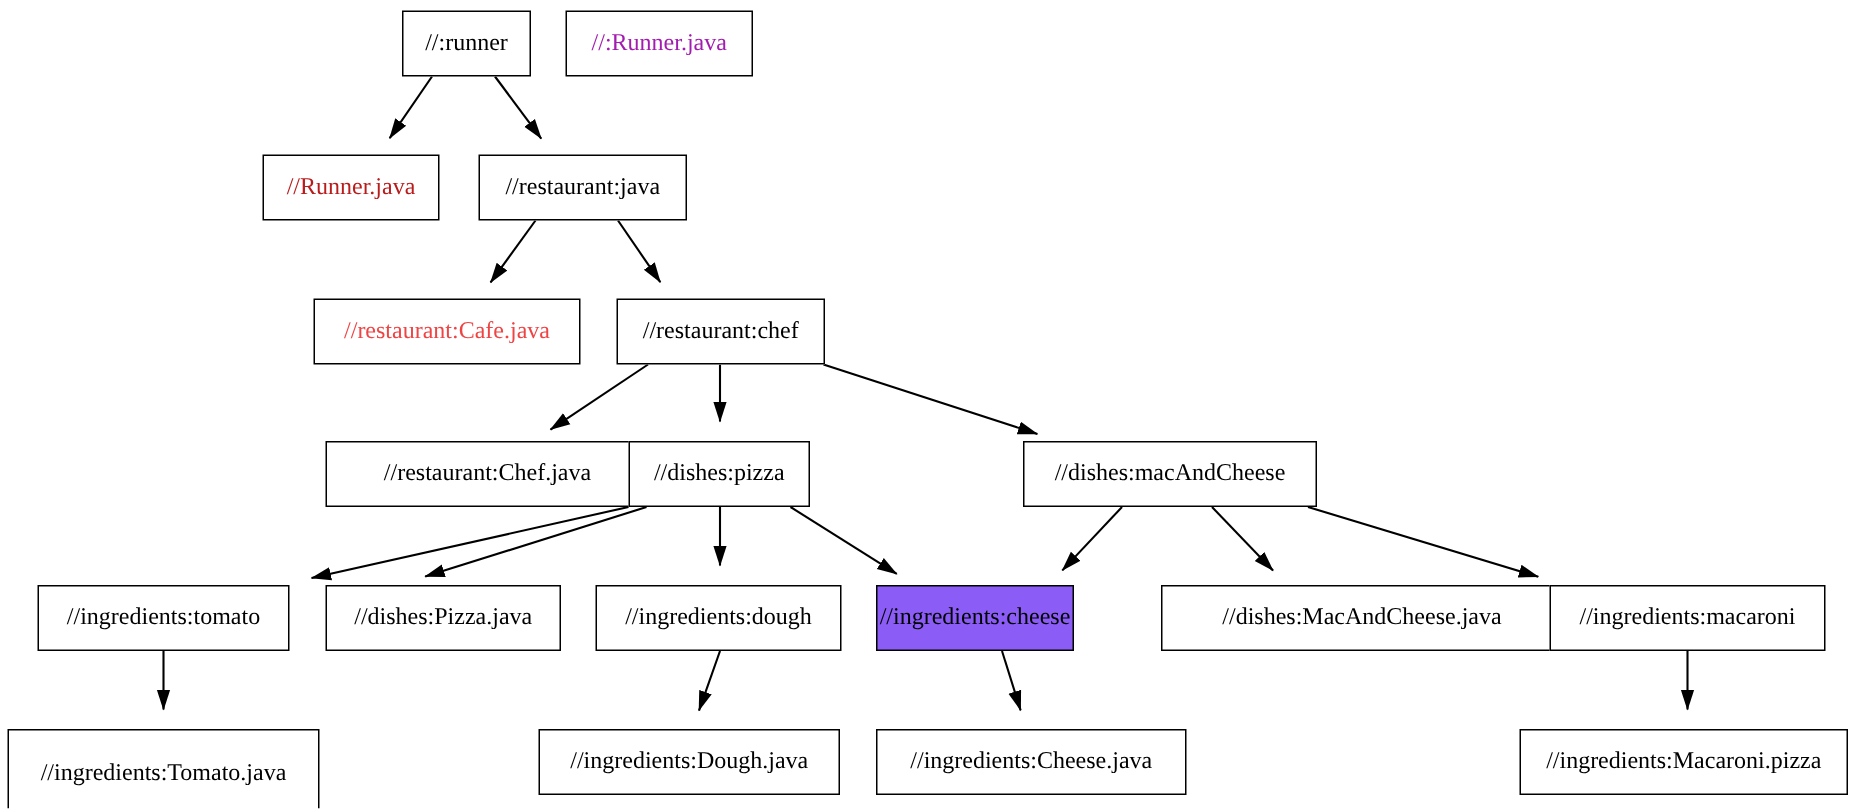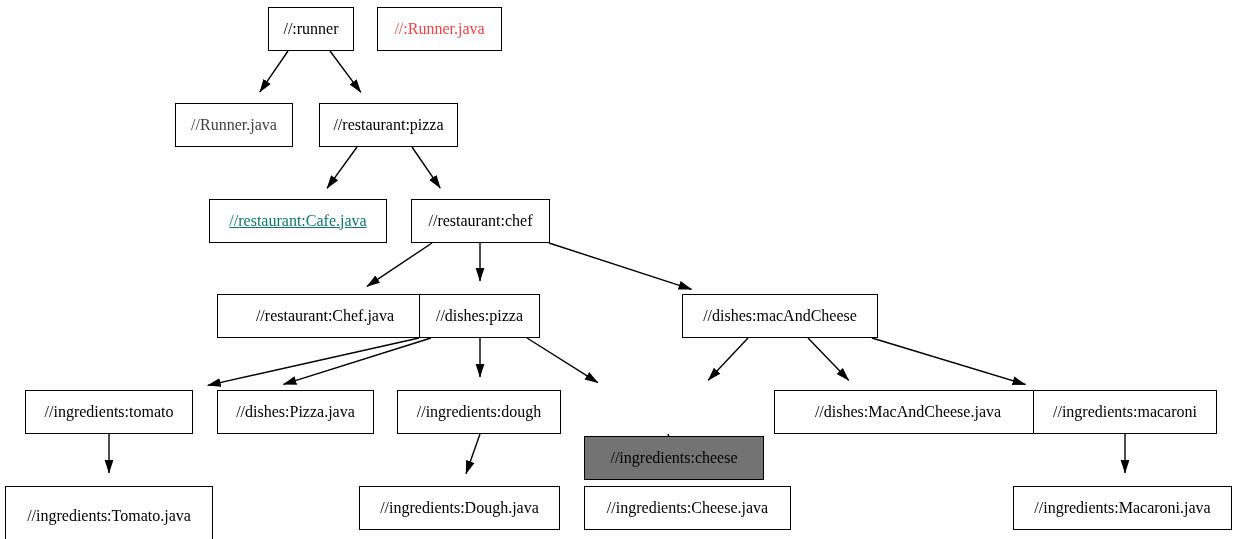--- a/index.html
+++ b/index.html
@@ -68,30 +68,30 @@
         <line x1="480" y1="434" x2="465.99384141282167" y2="473.68411599700534" stroke="#000000" stroke-width="1.4" marker-end="url(#arrowhead)"></line>
         <line x1="668" y1="434" x2="680.4079191055521" y2="473.55024214894735" stroke="#000000" stroke-width="1.4" marker-end="url(#arrowhead)"></line>
         <line x1="1125" y1="434" x2="1125" y2="473" stroke="#000000" stroke-width="1.4" marker-end="url(#arrowhead)"></line>
       </g>
   </svg>
   <div id="node-layer">
       <div class="node" style="left: 268px; top: 7px; width: 86px; height: 44px; background: rgb(255, 255, 255); border-color: rgb(0, 0, 0);">
         <span class="node-label" style="color: rgb(0, 0, 0);">//:runner</span>
       </div>
       <div class="node" style="left: 377px; top: 7px; width: 125px; height: 44px; background: rgb(255, 255, 255); border-color: rgb(0, 0, 0);">
-        <span class="node-label" style="color: #ef4444; text-align: center;">//:Runner.java</span>
+        <span class="node-label" style="color: #a21caf; text-align: center;">//:Runner.java</span>
       </div>
       <div class="node" style="left: 175px; top: 103px; width: 118px; height: 44px; background: rgb(255, 255, 255); border-color: rgb(0, 0, 0);">
-        <span class="node-label" style="color: #404040; text-align: right;">//Runner.java</span>
+        <span class="node-label" style="color: #b91c1c; text-align: right;">//Runner.java</span>
       </div>
       <div class="node" style="left: 319px; top: 103px; width: 139px; height: 44px; background: rgb(255, 255, 255); border-color: rgb(0, 0, 0);">
-        <span class="node-label" style="color: rgb(0, 0, 0);">//restaurant:pizza</span>
+        <span class="node-label" style="color: rgb(0, 0, 0);">//restaurant:java</span>
       </div>
       <div class="node" style="left: 209px; top: 199px; width: 178px; height: 44px; background: rgb(255, 255, 255); border-color: rgb(0, 0, 0);">
-        <span class="node-label" style="color: #0f766e; text-decoration: underline;">//restaurant:Cafe.java</span>
+        <span class="node-label" style="color: #ef4444;">//restaurant:Cafe.java</span>
       </div>
       <div class="node" style="left: 411px; top: 199px; width: 139px; height: 44px; background: rgb(255, 255, 255); border-color: rgb(0, 0, 0);">
         <span class="node-label" style="color: rgb(0, 0, 0);">//restaurant:chef</span>
       </div>
       <div class="node" style="left: 217px; top: 294px; width: 216px; height: 44px; background: rgb(255, 255, 255); border-color: rgb(0, 0, 0);">
         <span class="node-label" style="color: rgb(0, 0, 0);">//restaurant:Chef.java</span>
       </div>
       <div class="node" style="left: 419px; top: 294px; width: 121px; height: 44px; background: rgb(255, 255, 255); border-color: rgb(0, 0, 0);">
         <span class="node-label" style="color: rgb(0, 0, 0);">//dishes:pizza</span>
       </div>
@@ -100,35 +100,35 @@
       </div>
       <div class="node" style="left: 25px; top: 390px; width: 168px; height: 44px; background: rgb(255, 255, 255); border-color: rgb(0, 0, 0);">
         <span class="node-label" style="color: rgb(0, 0, 0);">//ingredients:tomato</span>
       </div>
       <div class="node" style="left: 217px; top: 390px; width: 157px; height: 44px; background: rgb(255, 255, 255); border-color: rgb(0, 0, 0);">
         <span class="node-label" style="color: rgb(0, 0, 0);">//dishes:Pizza.java</span>
       </div>
       <div class="node" style="left: 397px; top: 390px; width: 164px; height: 44px; background: rgb(255, 255, 255); border-color: rgb(0, 0, 0);">
         <span class="node-label" style="color: rgb(0, 0, 0);">//ingredients:dough</span>
       </div>
-      <div class="node" style="left: 584px; top: 390px; width: 180px; height: 44px; background: #737373; border-color: rgb(0, 0, 0); margin-top: 46px;">
+      <div class="node" style="left: 584px; top: 390px; width: 132px; height: 44px; background: #8b5cf6; border-color: rgb(0, 0, 0);">
         <span class="node-label" style="color: rgb(0, 0, 0);">//ingredients:cheese</span>
       </div>
       <div class="node" style="left: 774px; top: 390px; width: 268px; height: 44px; background: rgb(255, 255, 255); border-color: rgb(0, 0, 0);">
         <span class="node-label" style="color: rgb(0, 0, 0);">//dishes:MacAndCheese.java</span>
       </div>
       <div class="node" style="left: 1033px; top: 390px; width: 184px; height: 44px; background: rgb(255, 255, 255); border-color: rgb(0, 0, 0);">
         <span class="node-label" style="color: rgb(0, 0, 0);">//ingredients:macaroni</span>
       </div>
       <div class="node" style="left: 5px; top: 486px; width: 208px; height: 60px; background: rgb(255, 255, 255); border-color: rgb(0, 0, 0);">
         <span class="node-label" style="color: rgb(0, 0, 0);">//ingredients:Tomato.java</span>
       </div>
       <div class="node" style="left: 359px; top: 486px; width: 201px; height: 44px; background: rgb(255, 255, 255); border-color: rgb(0, 0, 0); text-align: center;">
         <span class="node-label" style="color: rgb(0, 0, 0);">//ingredients:Dough.java</span>
       </div>
       <div class="node" style="left: 584px; top: 486px; width: 207px; height: 44px; background: rgb(255, 255, 255); border-color: rgb(0, 0, 0);">
         <span class="node-label" style="color: rgb(0, 0, 0);">//ingredients:Cheese.java</span>
       </div>
       <div class="node" style="left: 1013px; top: 486px; width: 219px; height: 44px; background: rgb(255, 255, 255); border-color: rgb(0, 0, 0);">
-        <span class="node-label" style="color: rgb(0, 0, 0);">//ingredients:Macaroni.java</span>
+        <span class="node-label" style="color: rgb(0, 0, 0);">//ingredients:Macaroni.pizza</span>
       </div>
     </div>
 </div>
 
 </body></html>

